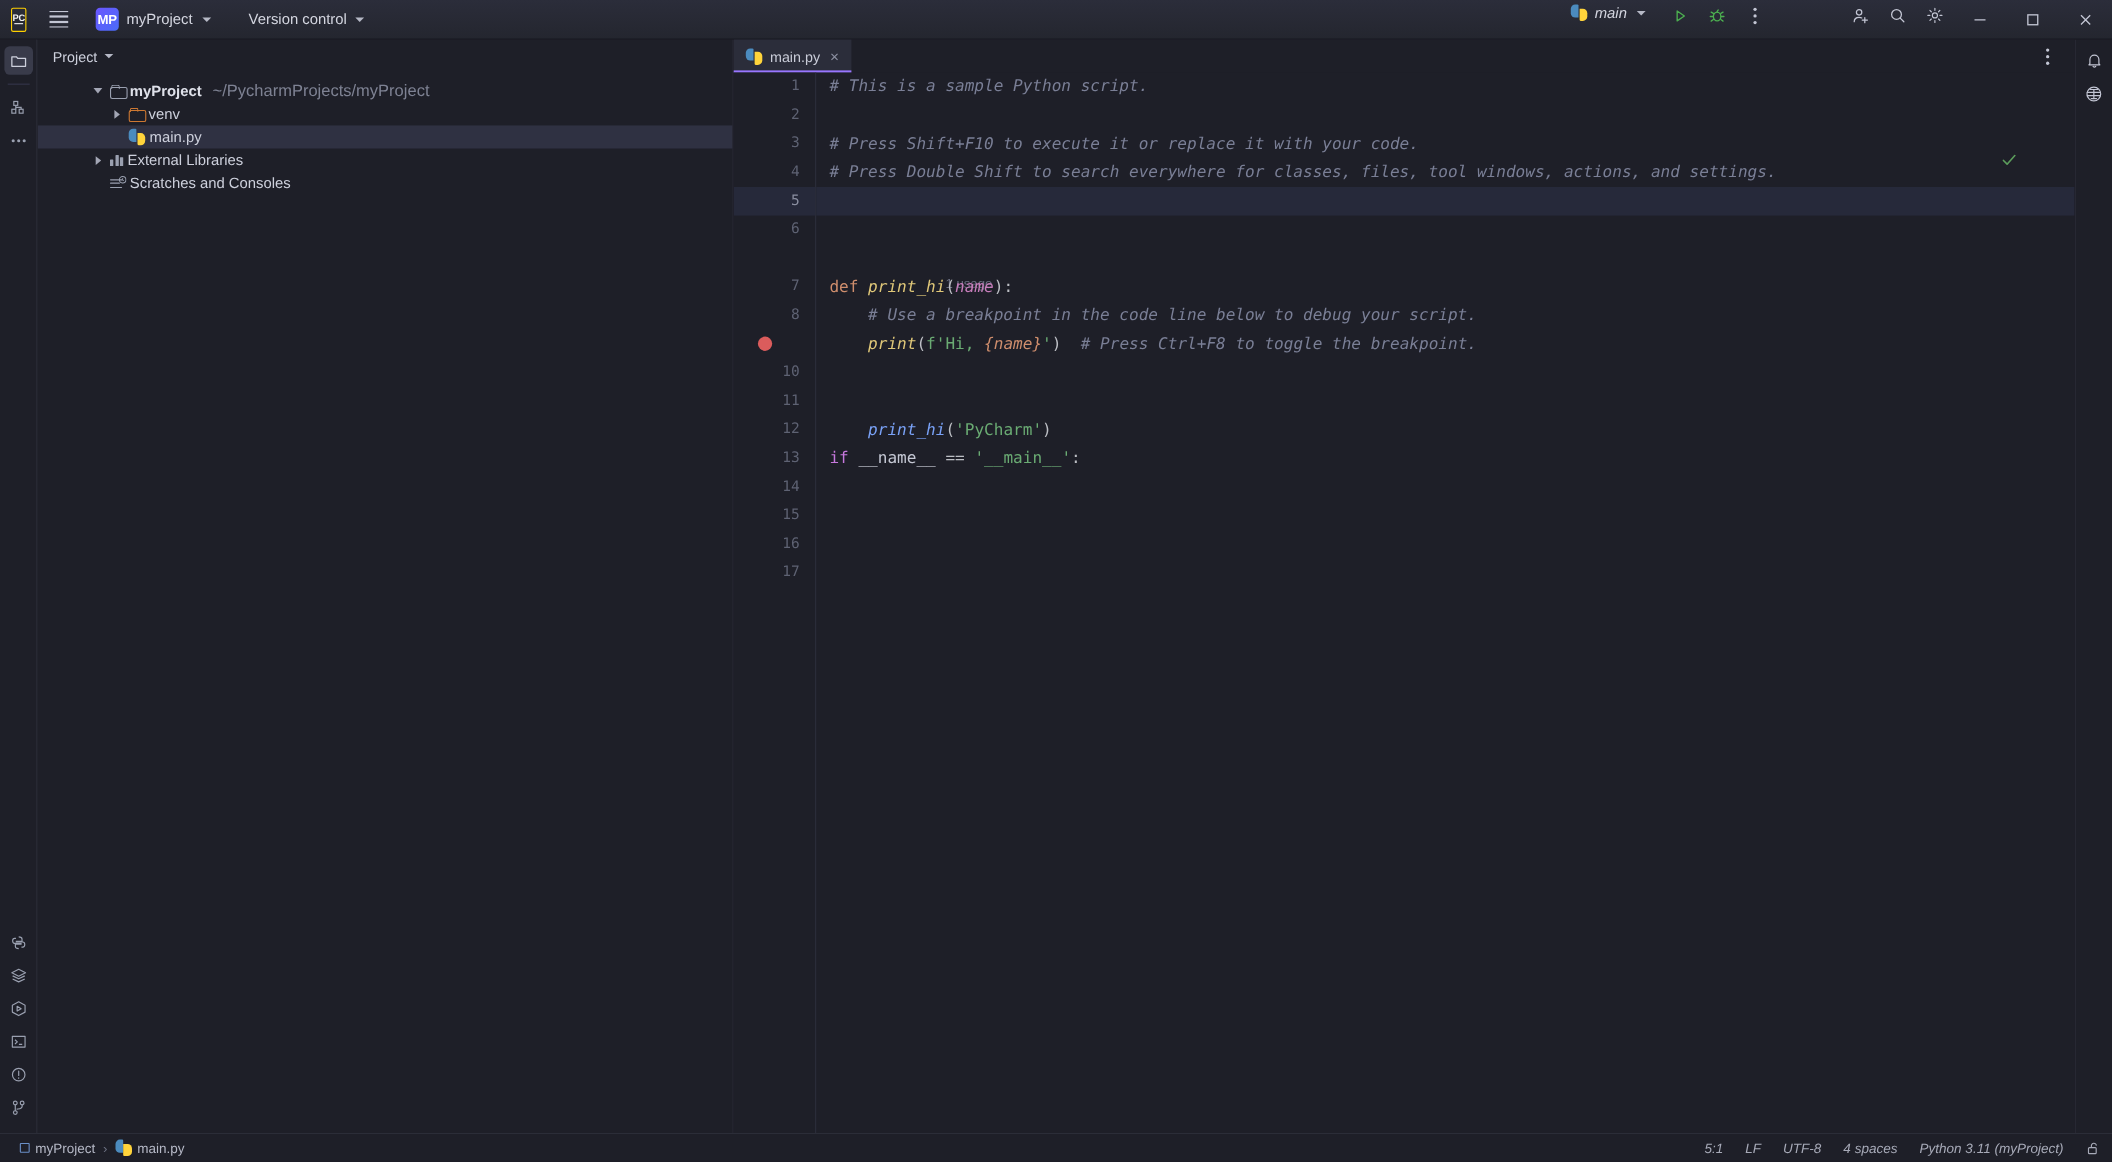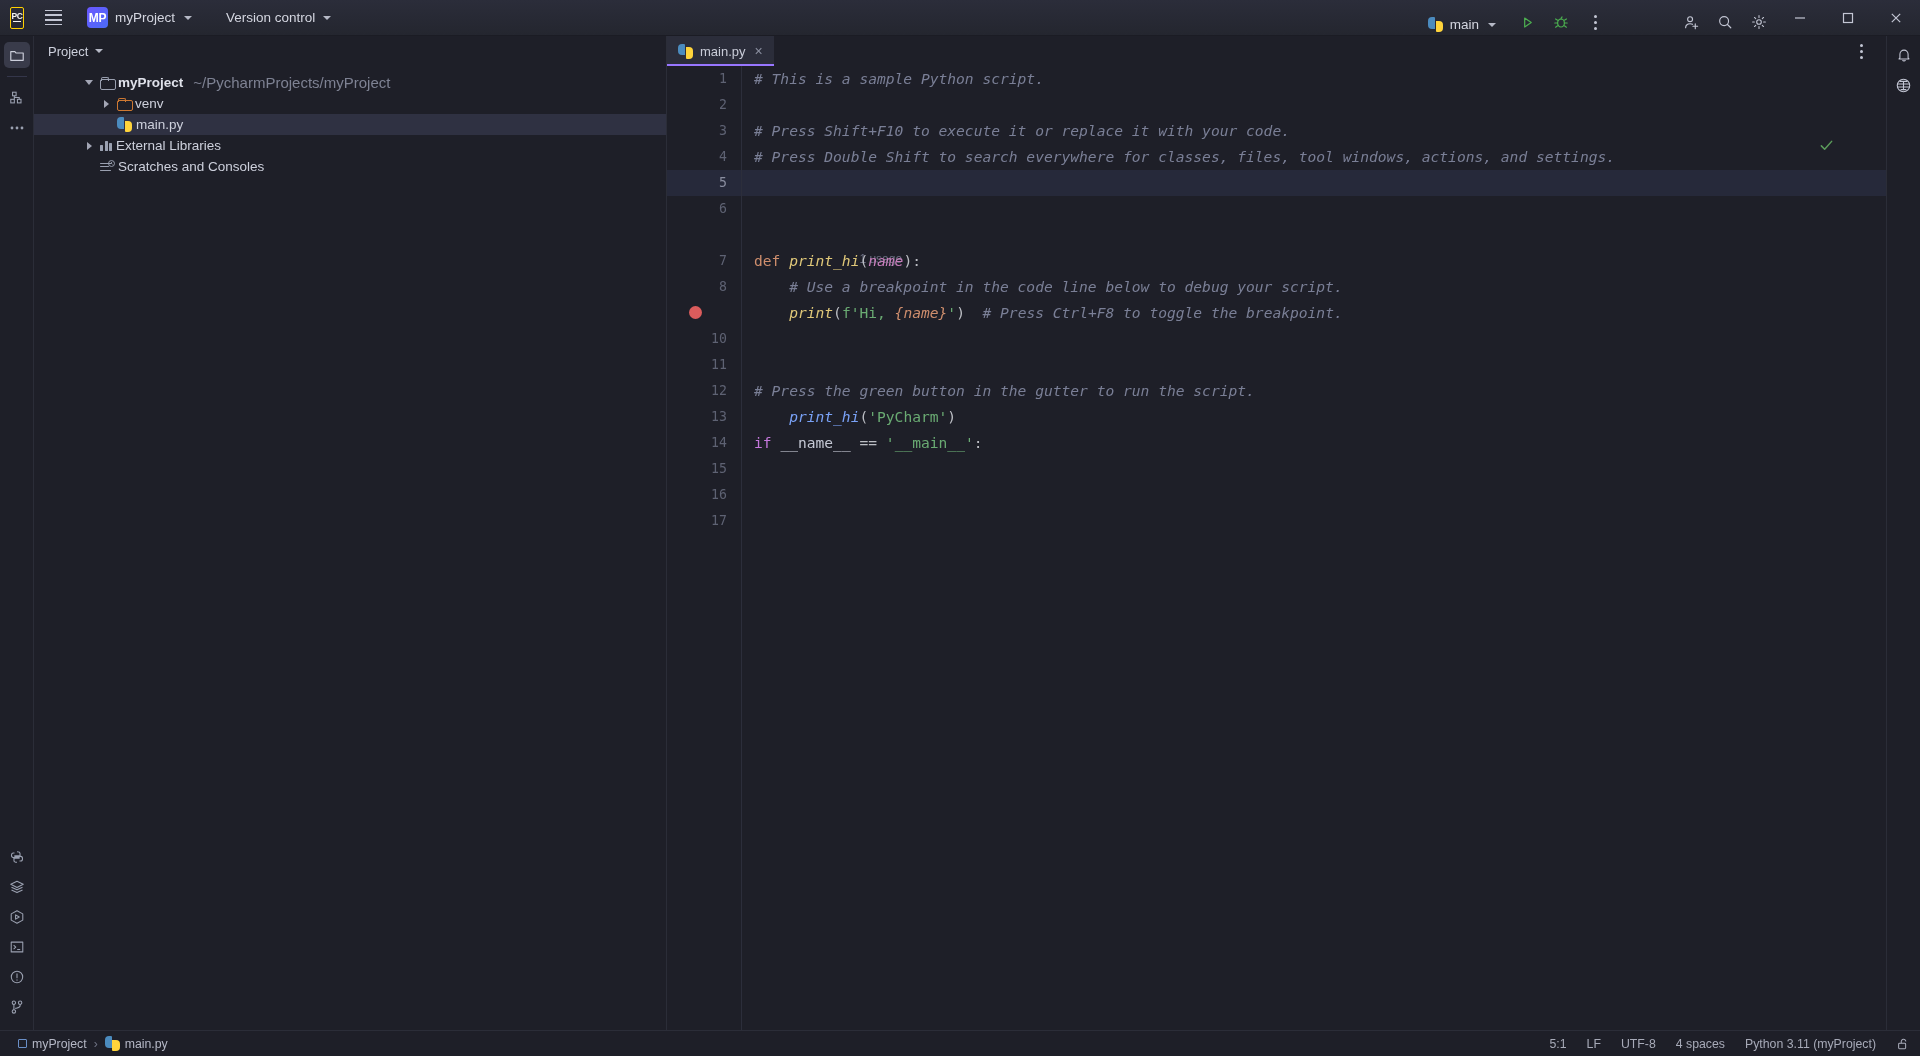--- a/index.html
+++ b/index.html
@@ -60,21 +60,21 @@
     color:#fff; font-size:12px; font-weight:700;
     display:flex; align-items:center; justify-content:center;
     letter-spacing:-0.2px;
   }
   .tb-text { color:#d4d6e0; font-size: 13.5px; }
   .chev { width:0;height:0;border-left:4px solid transparent;border-right:4px solid transparent;border-top:4.5px solid #b6b9c6; margin-left:2px; }
   .vcs-chip { display:flex; align-items:center; gap:6px; margin-left: 18px; padding:4px 7px; border-radius:5px; cursor:pointer; }
 
   .tb-right {
     position:absolute; right: 0; top:0; height:36px;
-    display:flex; align-items:flex-end; gap: 4px; padding-right: 2px;
+    display:flex; align-items:flex-start; gap: 4px; padding-right: 2px; font-style: italic;
   }
   .runcfg {
     display:flex; align-items:center; gap:7px; padding: 4px 8px; border-radius:5px; cursor:pointer;
     margin-right: 4px;
   }
   .ticon { width:30px; height:28px; display:flex;align-items:center;justify-content:center; border-radius:5px; cursor:pointer; }
   .wbtn { width:44px; height:36px; display:flex;align-items:center;justify-content:center; cursor:pointer; }
   .sep-dots { display:flex; flex-direction:column; gap:3px; align-items:center; }
   .sep-dots i { width:3px;height:3px;border-radius:50%;background:#c3c6d4; display:block;}
 
@@ -205,21 +205,21 @@
   
   .statusbar {
     height: 26px; min-height:26px; background:#1e1f28; border-top:1px solid #2b2d38;
     display:flex; align-items:center; padding: 0 10px 0 8px;
     font-size:12.3px; color:#a7aab8;
   }
   .bc { display:flex; align-items:center; gap:7px; padding-left: 10px;}
   .bc-item { display:flex; align-items:center; gap:5px; cursor:pointer; color:#b5b8c6;}
   .bc-sep { color:#6e7283; font-size:12px;}
   .sb-right { margin-left:auto; display:flex; align-items:center; gap:20px; }
-  .sb-right > span { cursor:pointer; }
+  .sb-right > span { cursor:pointer;font-style:italic; }
   .sq-ic { width:9px;height:9px;border:1.4px solid #6a8fc7; border-radius:1px; display:inline-block;}
 </style>
 </head>
 <body>
 
 <div class="app">
 
   <div class="titlebar">
     <div class="tb-left">
       <div class="pc-logo">
@@ -484,21 +484,20 @@
           <div class="line"></div>
           <div class="line"></div>
           <div class="line" style="line-height:24px;">
             <span class="usage-hint">1 usage</span>
           </div>
           <div class="line"><span class="c-kw2">def</span><span class="c-var"> </span><span class="c-fn">print_hi</span><span class="c-pun">(</span><span class="c-param">name</span><span class="c-pun">):</span></div>
           <div class="line"><span class="c-com">    # Use a breakpoint in the code line below to debug your script.</span></div>
           <div class="line"><span>    </span><span class="c-fn">print</span><span class="c-pun">(</span><span class="c-str">f'Hi, </span><span class="c-brace">{name}</span><span class="c-str">'</span><span class="c-pun">)</span><span>  </span><span class="c-com"># Press Ctrl+F8 to toggle the breakpoint.</span></div>
           <div class="line"></div>
           <div class="line"></div>
-          <div class="line"><span class="c-com"># Press the green button in the gutter to run the script.</span></div>
           <div class="line"><span>    </span><span class="c-fn2">print_hi</span><span class="c-pun">(</span><span class="c-str">'PyCharm'</span><span class="c-pun">)</span></div>
           <div class="line"><span class="c-kw">if</span><span> </span><span class="c-var">__name__</span><span> </span><span class="c-op">==</span><span> </span><span class="c-str">'__main__'</span><span class="c-pun">:</span></div>
           <div class="line"></div>
           <div class="line"></div>
         </div>
 
         <div class="inspect-check">
           <svg width="15" height="15" viewBox="0 0 16 16">
               <path d="M2.5 8.4 6 12 13.5 3.6" fill="none" stroke="#5b9c5b" stroke-width="1.6" stroke-linecap="round" stroke-linejoin="round"></path>
             </svg>

